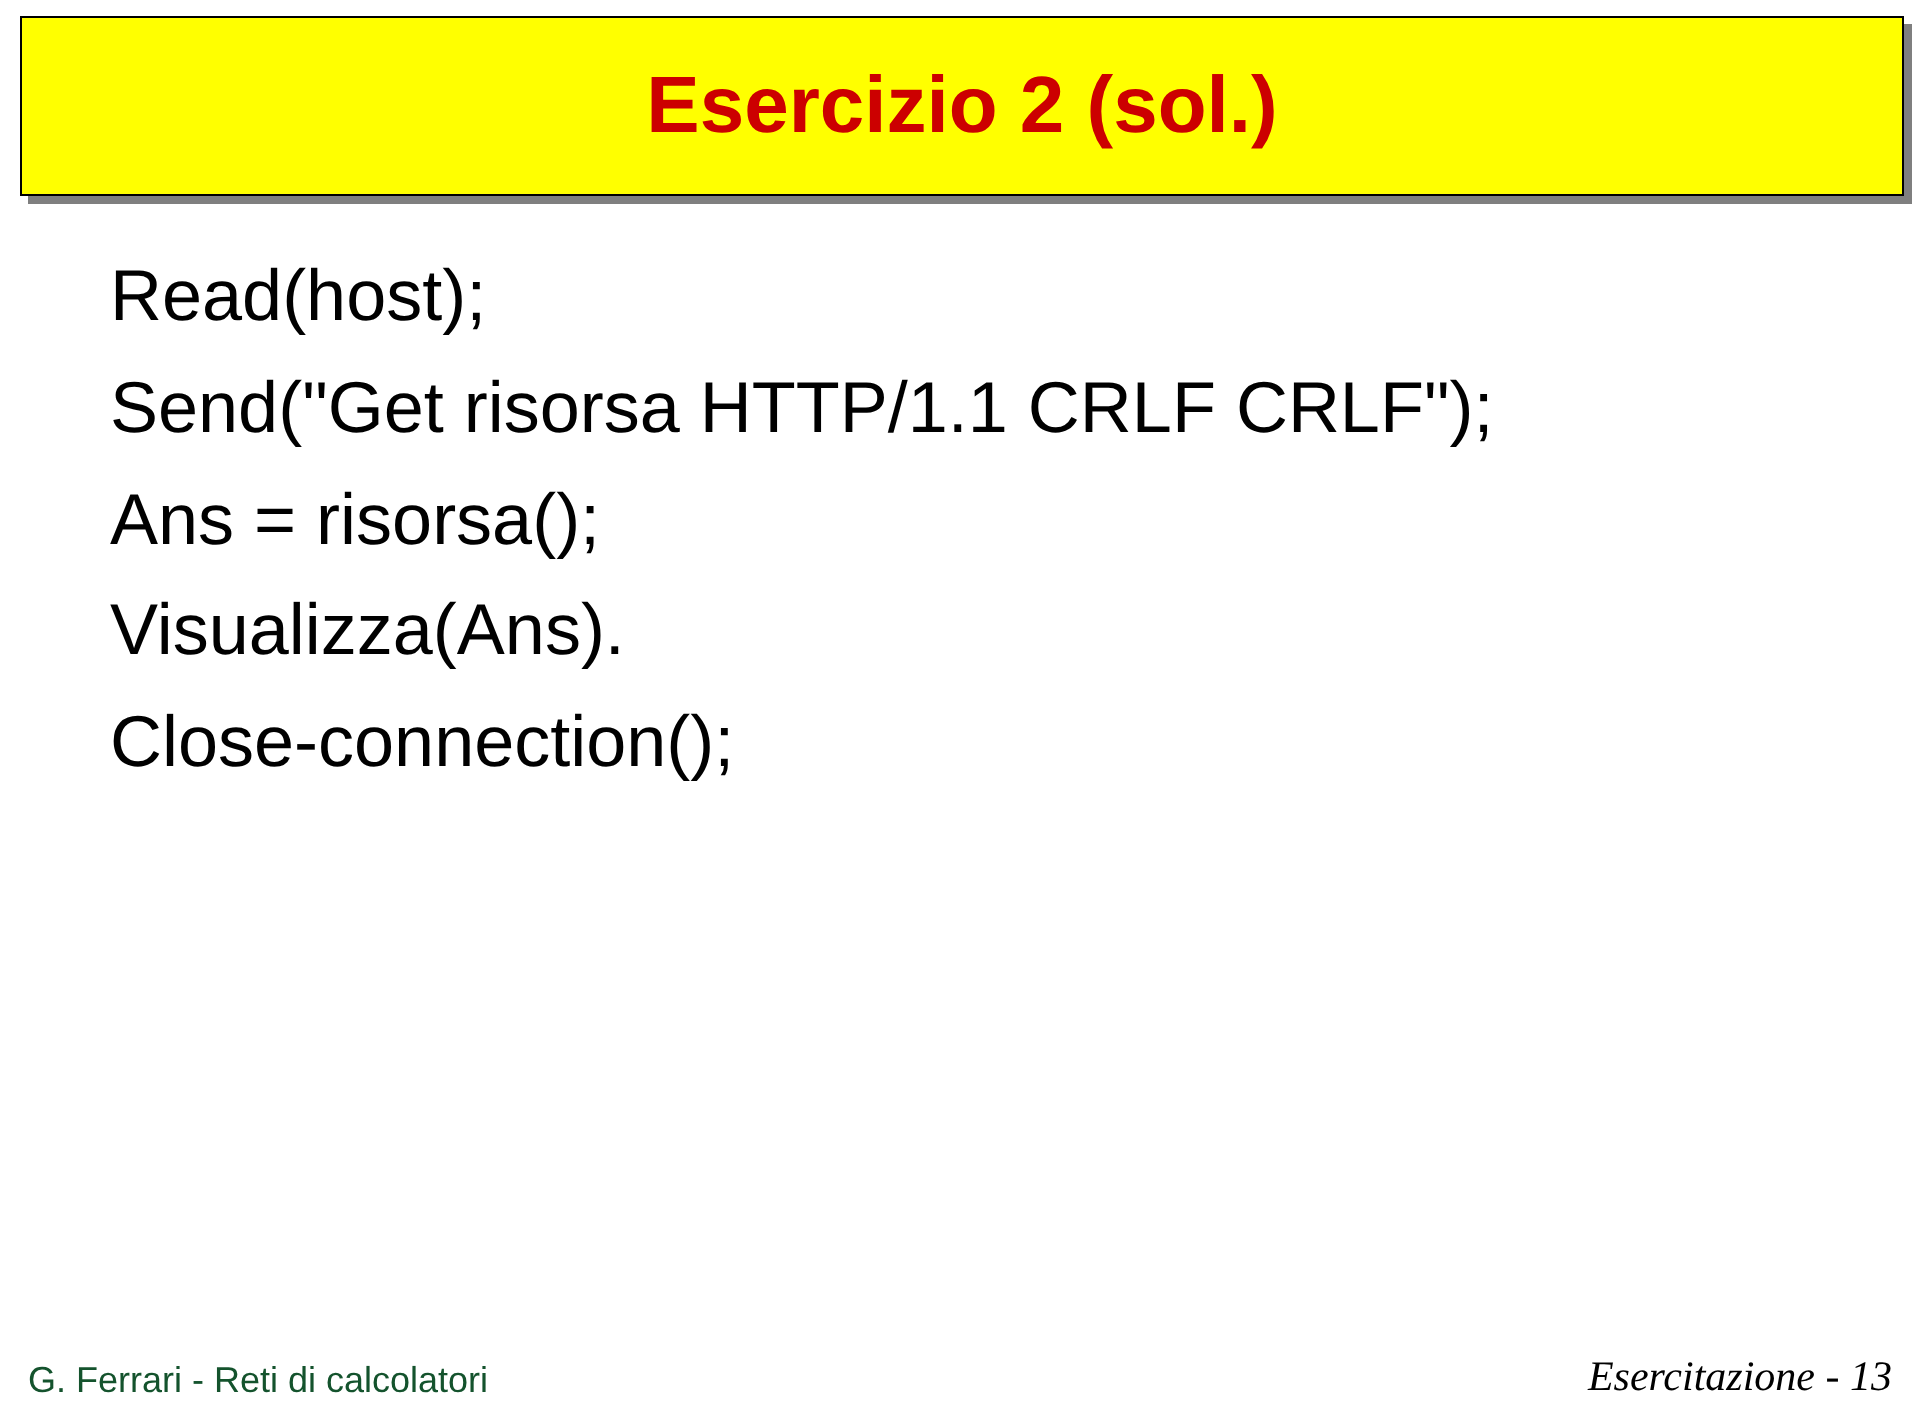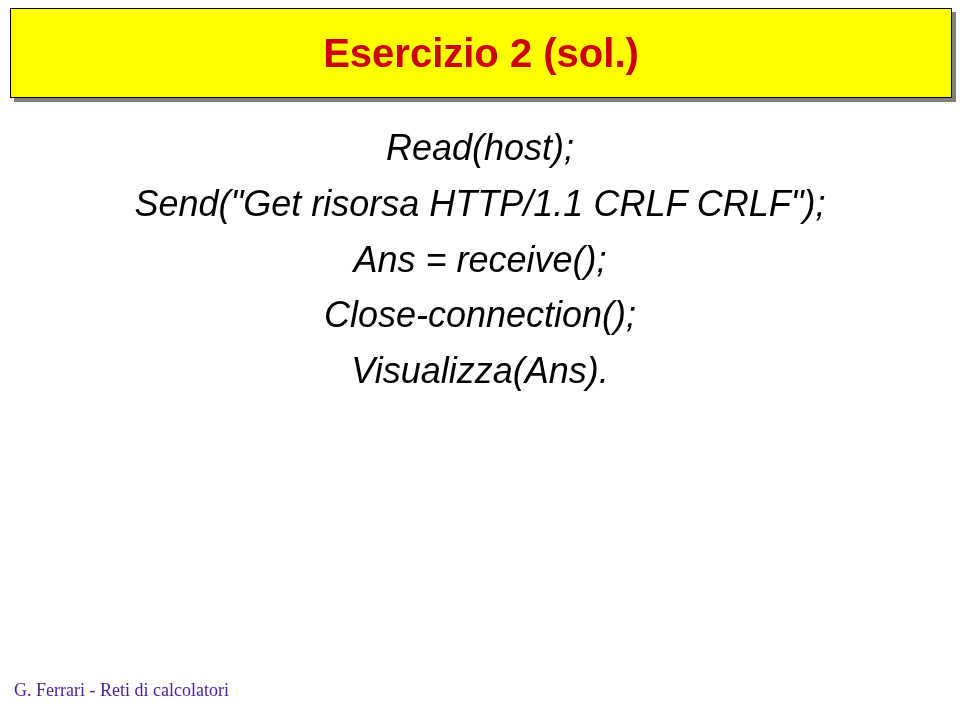--- a/index.html
+++ b/index.html
@@ -37,33 +37,31 @@
   }
   .body-text {
     position: absolute;
     top: 120px;
     left: 55px;
     right: 55px;
   }
   .line {
     font-size: 36px;
     color: #000;
-    font-style: italic;
     line-height: 1.55;
     margin: 0;
     white-space: pre;
-    text-align: center;
   }
   .footer-left {
     position: absolute;
     left: 14px;
     bottom: 10px;
-    font-family: Liberation Serif, serif;
+    font-family: Liberation Sans, sans-serif;
     font-size: 18px;
-    color: #4c1d95;
+    color: #14532d;
   }
   .footer-right {
     position: absolute;
     right: 14px;
     bottom: 10px;
     font-family: "Times New Roman", Times, serif;
     font-style: italic;
     font-size: 21px;
     color: #000;
   }
@@ -73,20 +71,21 @@
 
 <div class="slide">
 
   <div class="title-bar">
     <span class="title-text">Esercizio 2 (sol.)</span>
   </div>
 
   <div class="body-text">
     <p class="line">Read(host);</p>
     <p class="line">Send("Get risorsa HTTP/1.1 CRLF CRLF");</p>
-    <p class="line">Ans = receive();</p>
+    <p class="line">Ans = risorsa();</p>
+    <p class="line">Visualizza(Ans).</p>
     <p class="line">Close-connection();</p>
-    <p class="line">Visualizza(Ans).</p>
   </div>
 
   <div class="footer-left">G. Ferrari - Reti di calcolatori</div>
+  <div class="footer-right">Esercitazione - 13</div>
 
 </div>
 
 </body></html>

